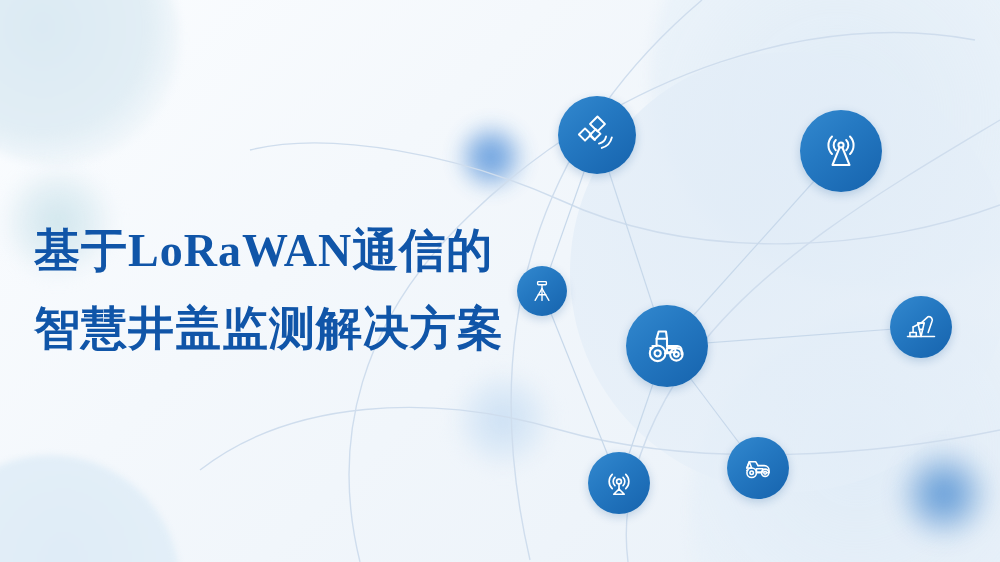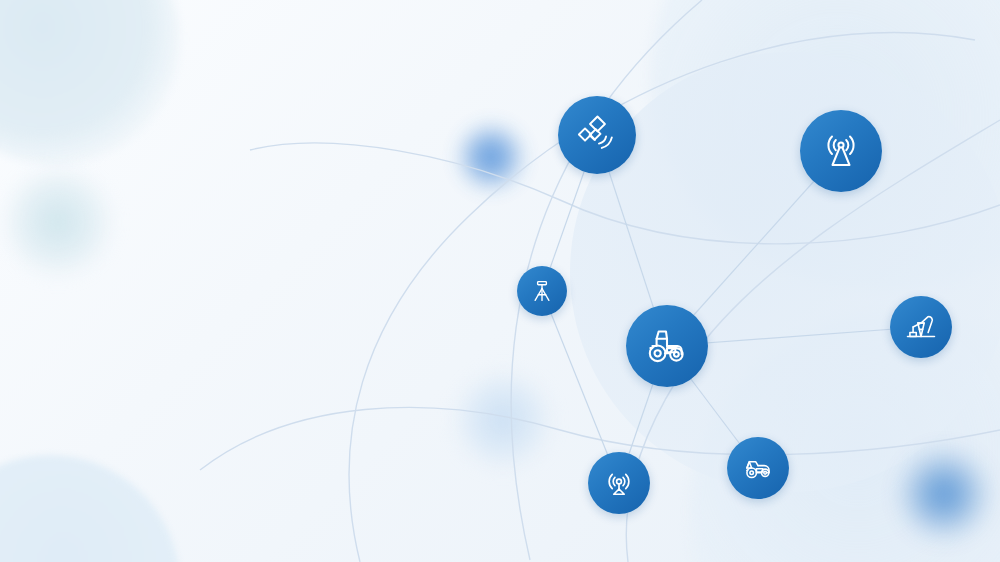--- a/index.html
+++ b/index.html
@@ -149,20 +149,22 @@
       <path d="M666,346 L841,151"></path>
       <path d="M666,346 L921,327"></path>
       <path d="M666,346 L619,483"></path>
       <path d="M666,346 L758,468"></path>
       <path d="M597,135 L542,291"></path>
       <path d="M542,291 L619,483"></path>
     </g>
   </svg>
 
   <div class="title-block">
+    <div class="title-line l1">基于LoRaWAN通信的</div>
+    <div class="title-line l2">智慧井盖监测解决方案</div>
   </div>
 
   <div class="node" style="left:558px; top:96px; width:78px; height:78px;">
     <svg width="46" height="46" viewBox="0 0 48 48" fill="none" stroke="#ffffff" stroke-width="2" stroke-linecap="round" stroke-linejoin="round">
       <rect x="7" y="19" width="9" height="9" transform="rotate(-45 11.5 23.5)"></rect>
       <rect x="19" y="7" width="11" height="11" transform="rotate(-45 24.5 12.5)"></rect>
       <path d="M16.5 23.5 L22 29"></path>
       <rect x="17.5" y="20" width="9" height="7" transform="rotate(-45 22 23.5)"></rect>
       <path d="M26 33 a10 10 0 0 0 7.5 -7.5"></path>
       <path d="M29 37.5 a15 15 0 0 0 10.5 -11"></path>

